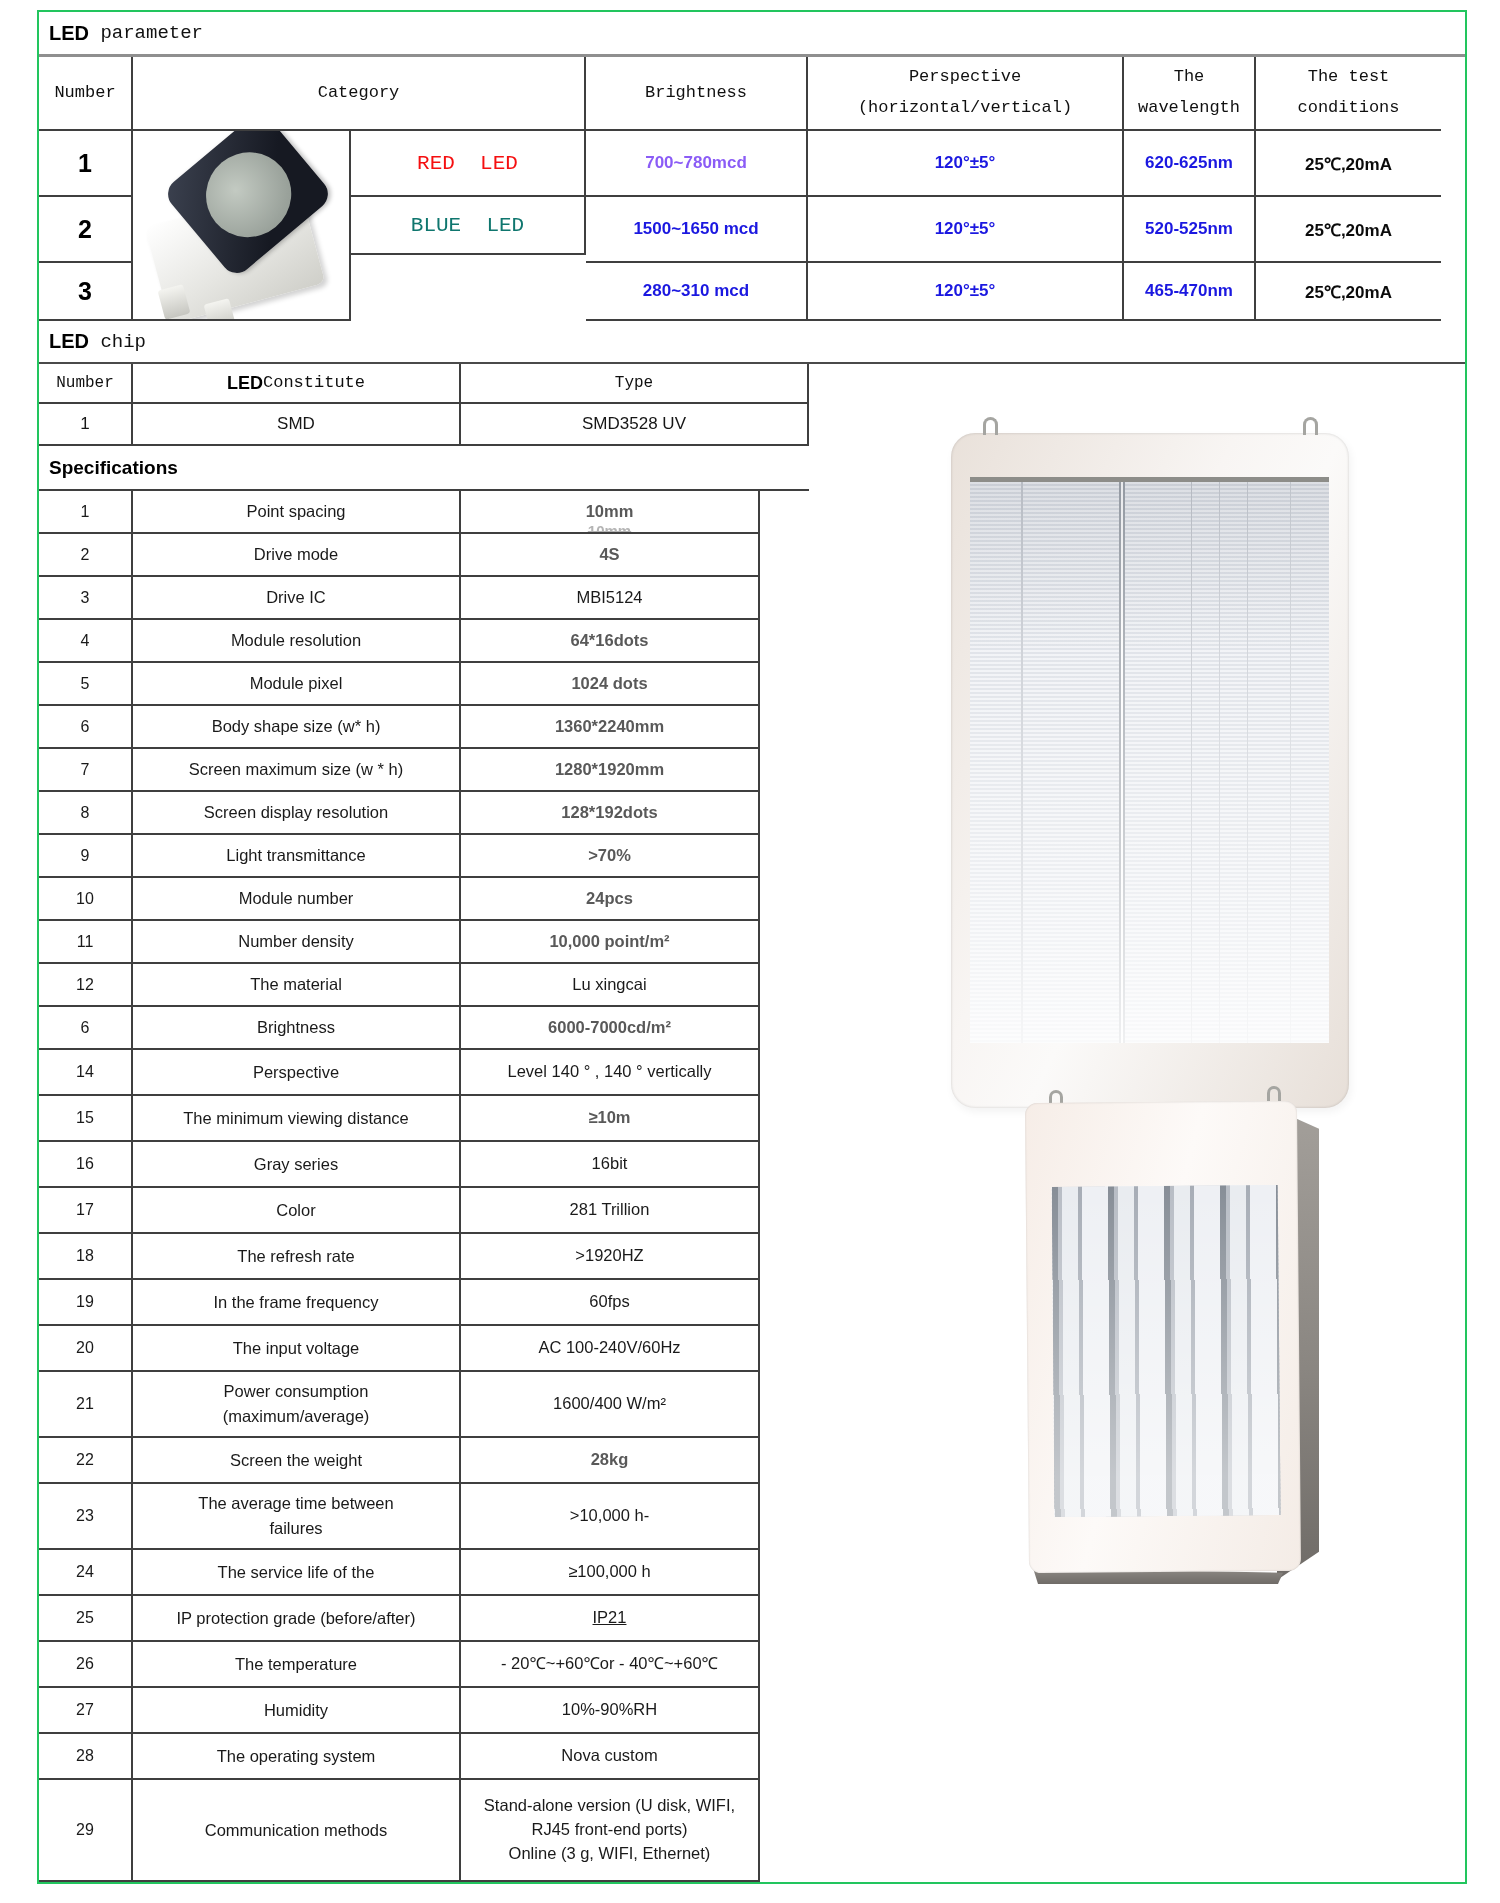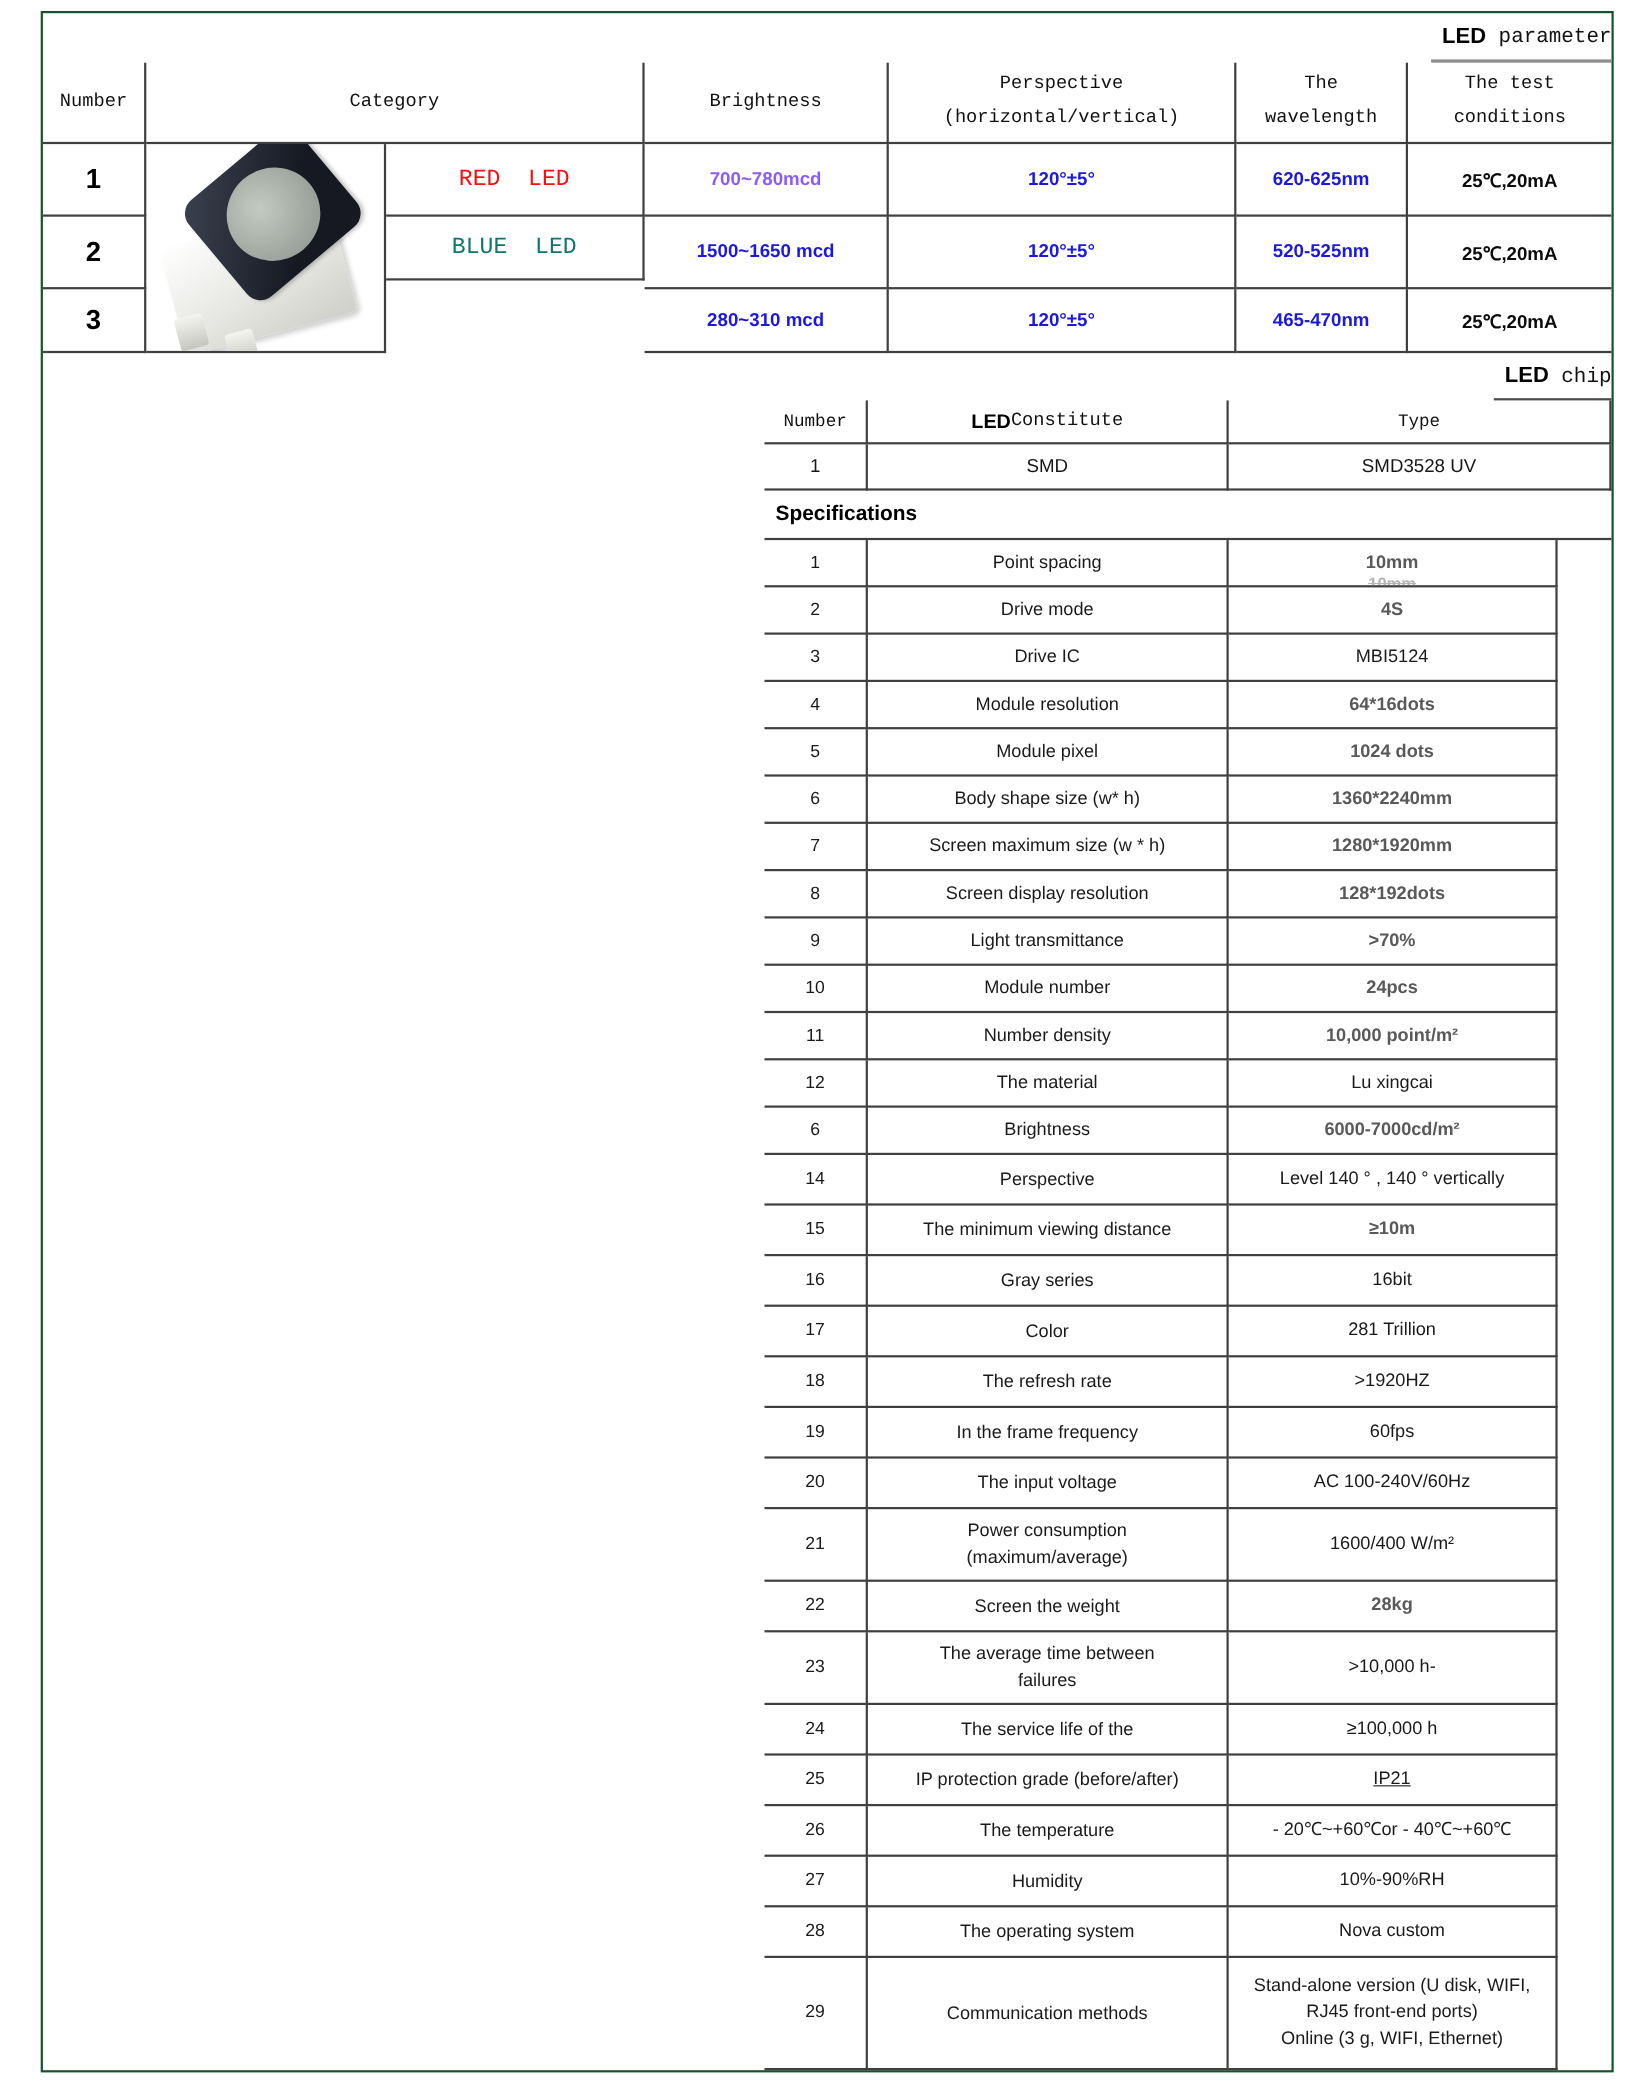--- a/index.html
+++ b/index.html
@@ -1,39 +1,39 @@
 <!DOCTYPE html>
 <html><head>
 <meta charset="utf-8">
 <style>
   html,body{margin:0;padding:0;background:#ffffff;}
   body{width:1500px;height:1903px;position:relative;font-family:"Liberation Sans",sans-serif;color:#1c1c1c;}
   *{box-sizing:border-box;}
 
-  .sheet{position:absolute;left:37px;top:10px;width:1430px;height:1874px;border:2px solid #14532d;display:flex;flex-direction:column;background:#fff;align-items:flex-end;}
+  .sheet{position:absolute;left:37px;top:10px;width:1430px;height:1874px;border:2px solid #22c55e;display:flex;flex-direction:column;background:#fff;}
 
   
   .title-row{height:45px;display:flex;align-items:center;padding-left:10px;border-bottom:3px solid #8f8f8f;flex:none;}
   .title-row.thin{border-bottom:2px solid #4a4a4a;height:43px;}
   .t-bold{font-weight:bold;font-size:20px;color:#000;}
   .t-mono{font-family:"Liberation Mono",monospace;font-size:19px;color:#111;white-space:pre;}
 
   
   .row{display:flex;flex:none;}
   .cell{border-right:2px solid #3f3f3f;border-bottom:2px solid #3f3f3f;display:flex;align-items:center;justify-content:center;text-align:center;}
   .cell.last{border-right:none;}
   .mono{font-family:"Liberation Mono",monospace;font-size:17px;line-height:1.8;white-space:pre-line;color:#101010;}
 
   
   .w-num{width:94px;}
   .w-img{width:218px;}
   .w-cat{width:235px;}
   .w-bri{width:222px;}
   .w-per{width:316px;}
-  .w-wav{width:156px;}
+  .w-wav{width:132px;}
   .w-tst{width:185px;}
   .w-cat-span{width:453px;}
 
   .param-header{height:74px;}
   .led-rows{height:190px;display:flex;flex:none;}
   .vcol{display:flex;flex-direction:column;}
   .led-cell-1,.led-cell-2{height:66px;flex:none;}
   .led-cell-3{height:58px;flex:none;}
   .big-num{font-size:25px;font-weight:bold;color:#000;}
   .cat-label{font-family:"Liberation Mono",monospace;font-size:21px;white-space:pre;font-weight:500;}

